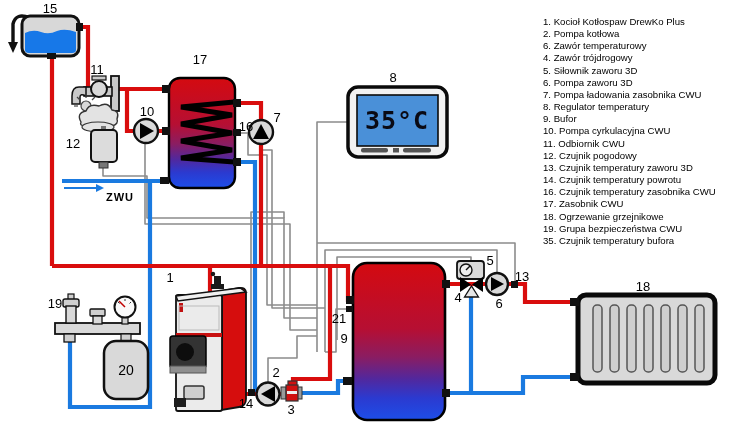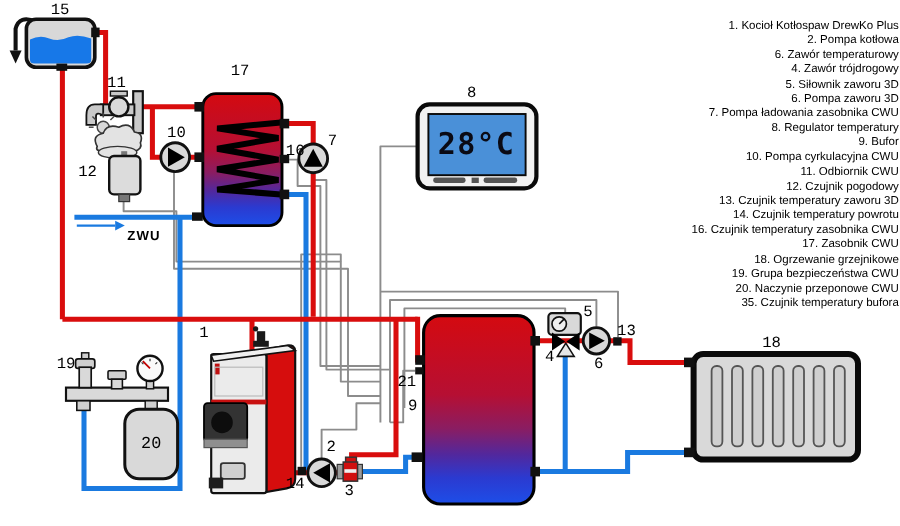--- a/index.html
+++ b/index.html
@@ -1,23 +1,23 @@
 <!DOCTYPE html>
 <html><head>
 <meta charset="utf-8">
 <style>
   html,body{margin:0;padding:0;background:#fff;}
   #stage{position:relative;width:750px;height:438px;background:#ffffff;overflow:hidden;
          font-family:"Liberation Sans",sans-serif;}
   #diagram{position:absolute;left:0;top:0;}
   .lbl{position:absolute;transform:translate(-50%,-50%);font-size:13px;color:#000;
-       font-family:Liberation Mono, monospace;white-space:nowrap;}
+       font-family:Liberation Sans, sans-serif;white-space:nowrap;}
   .lbl-in{font-size:14px;}
   #legend{position:absolute;left:543px;top:16px;width:206px;}
-  .leg-item{font-size:9.6px;line-height:12.15px;color:#000;white-space:nowrap;text-align:right;}
+  .leg-item{font-size:9.6px;line-height:12.15px;color:#000;white-space:nowrap;}
   #lcd-text{position:absolute;left:397px;top:120px;transform:translate(-50%,-50%);
             font-family:"DejaVu Sans Mono",monospace;font-size:25px;font-weight:700;
             color:#0a0a14;letter-spacing:1px;}
   #zwu{position:absolute;left:62px;top:191px;font-size:11px;font-weight:600;
        letter-spacing:1px;color:#000;margin-left:44px;}
 </style>
 </head>
 <body>
 
 <div id="stage">
@@ -279,21 +279,21 @@
 <div class="lbl" style="left:522px;top:276px">13</div>
 <div class="lbl" style="left:246px;top:403px">14</div>
 <div class="lbl" style="left:50px;top:8px">15</div>
 <div class="lbl" style="left:246px;top:126px">16</div>
 <div class="lbl" style="left:200px;top:59px">17</div>
 <div class="lbl" style="left:643px;top:286px">18</div>
 <div class="lbl" style="left:55px;top:303px">19</div>
 <div class="lbl lbl-in" style="left:126px;top:370px">20</div>
 <div class="lbl" style="left:339px;top:318px">21</div>
 
-<div id="lcd-text">28°C</div>
+<div id="lcd-text">35°C</div>
 <div id="zwu">ZWU</div>
 
 <div id="legend">
   <div class="leg-item">1. Kocioł Kotłospaw DrewKo Plus</div>
   <div class="leg-item">2. Pompa kotłowa</div>
   <div class="leg-item">6. Zawór temperaturowy</div>
   <div class="leg-item">4. Zawór trójdrogowy</div>
   <div class="leg-item">5. Siłownik zaworu 3D</div>
   <div class="leg-item">6. Pompa zaworu 3D</div>
   <div class="leg-item">7. Pompa ładowania zasobnika CWU</div>
@@ -301,17 +301,16 @@
   <div class="leg-item">9. Bufor</div>
   <div class="leg-item">10. Pompa cyrkulacyjna CWU</div>
   <div class="leg-item">11. Odbiornik CWU</div>
   <div class="leg-item">12. Czujnik pogodowy</div>
   <div class="leg-item">13. Czujnik temperatury zaworu 3D</div>
   <div class="leg-item">14. Czujnik temperatury powrotu</div>
   <div class="leg-item">16. Czujnik temperatury zasobnika CWU</div>
   <div class="leg-item">17. Zasobnik CWU</div>
   <div class="leg-item">18. Ogrzewanie grzejnikowe</div>
   <div class="leg-item">19. Grupa bezpieczeństwa CWU</div>
-  <div class="leg-item">20. Naczynie przeponowe CWU</div>
   <div class="leg-item">35. Czujnik temperatury bufora</div>
 </div>
 
 </div>
 
 </body></html>

